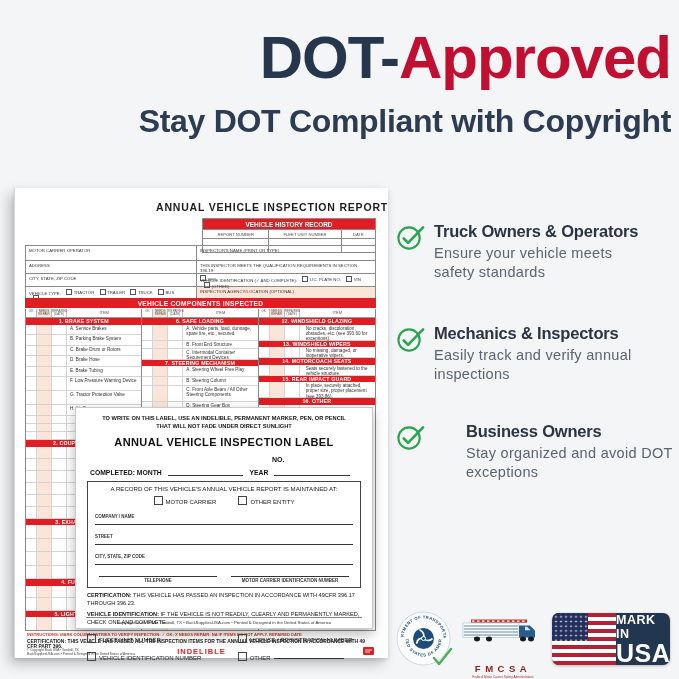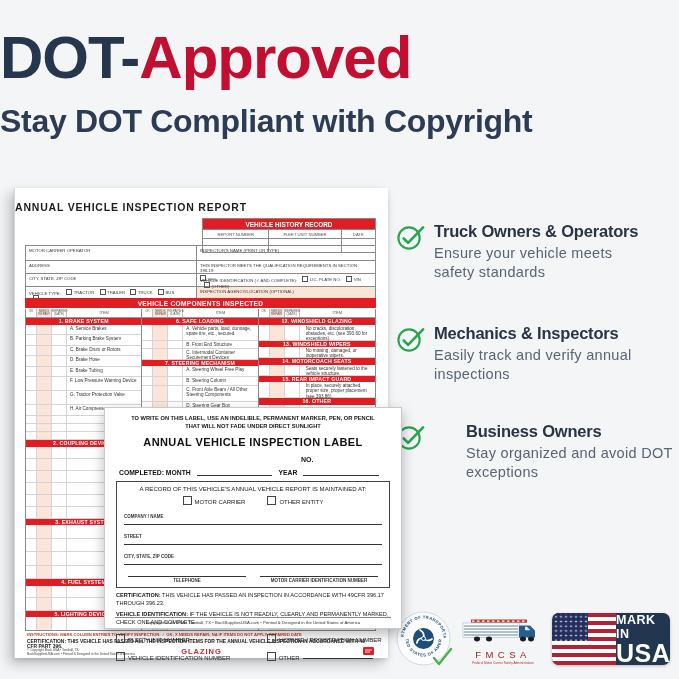--- a/index.html
+++ b/index.html
@@ -1,28 +1,28 @@
 <!DOCTYPE html>
 <html><head>
 <meta charset="utf-8">
 <style>
   html,body{margin:0;padding:0;background:#f3f4f6;}
   .stage{position:relative;width:679px;height:679px;background:#f4f5f7;overflow:hidden;
          font-family:"Liberation Sans","DejaVu Sans",sans-serif;}
 
   
-  .hero{position:absolute;top:26px;left:0;right:0;text-align:left;}
+  .hero{position:absolute;top:26px;left:0;right:8px;text-align:right;}
   .hero h1{margin:0;font-size:60px;font-weight:bold;letter-spacing:-1px;color:#25364d;line-height:1.05;}
   .hero h1 .accent{color:#c00f31;}
   .hero .subtitle{margin-top:14px;font-size:32px;font-weight:bold;color:#2d3c52;letter-spacing:-0.3px;}
 
   
   .paper{position:absolute;left:14px;top:188px;width:373px;height:470px;background:#ffffff;
          box-shadow:-5px 6px 12px rgba(0,0,0,.22),0 2px 4px rgba(0,0,0,.12);border-left:1px solid #d8d8da;}
-  .f-title{position:absolute;top:13px;left:0;right:0;text-align:left;font-size:10.5px;font-weight:bold;
+  .f-title{position:absolute;top:13px;left:0;right:0;text-align:right;font-size:10.5px;font-weight:bold;
            letter-spacing:.8px;color:#1c1c1c;}
   .history{position:absolute;top:30px;right:12px;width:172px;border:1px solid #8a8a8a;background:#fff;}
   .history-head{background:#e11d24;color:#fff;text-align:center;font-weight:bold;font-size:6.4px;padding:1.5px 0;}
   .history-cols,.history-blank{display:grid;grid-template-columns:38% 42% 20%;}
   .history-cols span{font-size:4.2px;color:#555;text-align:center;padding:1.5px 0;border-top:1px solid #8a8a8a;border-left:1px solid #8a8a8a;}
   .history-cols span:first-child{border-left:none;}
   .history-blank span{height:13px;border-top:1px solid #8a8a8a;border-left:1px solid #8a8a8a;}
   .history-blank span:first-child{border-left:none;}
 
   .info{position:absolute;top:57px;left:10px;right:12px;border:1px solid #8a8a8a;display:grid;grid-template-columns:49% 51%;}
@@ -58,21 +58,21 @@
 
   .f-instr{position:absolute;top:444px;left:12px;right:14px;font-size:4.1px;font-weight:bold;color:#c43a2a;}
   .f-cert{position:absolute;top:451px;left:12px;right:14px;font-size:4.9px;font-weight:bold;color:#222;}
   .f-foot{position:absolute;top:459px;left:12px;right:12px;height:10px;}
   .f-copy{position:absolute;left:0;top:1px;font-size:3.2px;color:#444;line-height:1.4;}
   .f-orig{position:absolute;left:0;right:0;text-align:center;top:0;font-size:7.5px;font-weight:bold;color:#d2232a;letter-spacing:1px;}
   .buck{position:absolute;right:2px;top:0;width:11px;height:8px;}
 
   
   .label{position:absolute;left:75px;top:407px;width:298px;height:222px;background:#fff;z-index:5;
-         border:1px solid #c9c9cc;box-shadow:0 5px 12px rgba(0,0,0,.28);box-sizing:border-box;margin-left:29px;}
+         border:1px solid #c9c9cc;box-shadow:0 5px 12px rgba(0,0,0,.28);box-sizing:border-box;}
   .lbl-warn{margin-top:7px;text-align:center;font-size:5.7px;font-weight:bold;color:#141414;line-height:1.35;}
   .lbl-title{margin-top:6px;text-align:center;font-size:11px;font-weight:bold;color:#111;letter-spacing:.4px;}
   .lbl-no{margin:8px 0 0 196px;font-size:7px;font-weight:bold;color:#111;}
   .lbl-completed{display:flex;align-items:flex-end;margin:5px 16px 0 14px;font-size:6.8px;font-weight:bold;color:#111;}
   .lbl-completed .blank{flex:1;border-bottom:1px solid #333;margin:0 6px;height:7px;}
   .lbl-box{margin:5px 11px 0;border:1px solid #444;padding:3px 7px 4px;}
   .lbl-record{text-align:center;font-size:6.1px;color:#1a1a1a;}
   .lbl-cbrow{display:flex;justify-content:center;gap:22px;margin-top:4px;font-size:6px;color:#222;}
   .cb2{display:inline-block;width:7px;height:7px;border:1px solid #444;vertical-align:-1.5px;margin-right:3px;}
   .lfield{margin-top:9px;border-bottom:1px solid #333;font-size:4.5px;font-weight:bold;color:#333;padding-bottom:5px;}
@@ -91,21 +91,21 @@
   .aud-item{position:absolute;left:396px;display:flex;}
   .aud-icon{flex:none;width:29px;height:29px;margin-top:1px;}
   .aud-text{margin-left:9px;width:218px;}
   .aud-title{font-size:16.5px;font-weight:bold;color:#2a3442;letter-spacing:-0.2px;}
   .aud-desc{margin-top:3px;font-size:14.5px;color:#5a6472;letter-spacing:.3px;line-height:1.3;}
 
   
   .seal{position:absolute;left:396px;top:611px;width:55px;height:55px;}
   .seal-check{position:absolute;left:431px;top:646px;width:22px;height:22px;}
   .fmcsa{position:absolute;left:459px;top:617px;width:88px;text-align:center;}
-  .fmcsa-text{font-size:9.5px;font-weight:normal;letter-spacing:4.5px;color:#8e1f1f;margin-top:1px;}
+  .fmcsa-text{font-size:9.5px;font-weight:bold;letter-spacing:4.5px;color:#8e1f1f;margin-top:15px;}
   .fmcsa-sub{font-size:3.2px;color:#b03434;margin-top:1px;}
   .usa-badge{position:absolute;left:552px;top:613px;width:118px;height:52px;background:#22374f;border-radius:7px;
              display:flex;overflow:hidden;box-shadow:0 1px 3px rgba(0,0,0,.25);}
   .flag{position:relative;width:64px;height:100%;flex:none;
         background:repeating-linear-gradient(to bottom,#b32134 0 4px,#ffffff 4px 8px);}
   .canton{position:absolute;top:0;left:0;width:36px;height:28px;background-color:#232e5c;
           background-image:radial-gradient(#fff 0.8px,rgba(255,255,255,0) 1.1px);background-size:5px 4.7px;
           background-position:1.5px 1.5px;}
   .made-txt{flex:1;display:flex;flex-direction:column;justify-content:center;align-items:center;color:#fff;}
   .made-in{font-size:12.5px;font-weight:bold;letter-spacing:.5px;}
@@ -434,21 +434,21 @@
       </div>
     </div>
 
     <div class="f-instr">INSTRUCTIONS: MARK COLUMN ENTRIES TO VERIFY INSPECTION:   ✓  OK;   X  NEEDS REPAIR;   NA  IF ITEMS DO NOT APPLY.             REPAIRED DATE</div>
     <div class="f-cert">CERTIFICATION: THIS VEHICLE HAS PASSED ALL THE INSPECTION ITEMS FOR THE ANNUAL VEHICLE INSPECTION IN ACCORDANCE WITH 49 CFR PART 396.</div>
     <div class="f-foot">
       <div class="f-copy">
         <div>© Copyright Buck USA • Tomball, TX</div>
         <div>BuckSuppliesUSA.com • Printed &amp; Designed in the United States of America</div>
       </div>
-      <div class="f-orig">GLAZING</div>
+      <div class="f-orig">INDELIBLE</div>
       <svg class="buck" viewBox="0 0 11 8">
         <rect x="0" y="0" width="11" height="8" rx="1.2" fill="#d2232a"></rect>
         <path d="M2 3 h7 M2 5 h5" stroke="#fff" stroke-width="0.8" fill="none"></path>
       </svg>
     </div>
   </div>
 
   <div class="label">
     <div class="lbl-warn">
       <div>TO WRITE ON THIS LABEL, USE AN INDELIBLE, PERMANENT MARKER, PEN, OR PENCIL</div>

